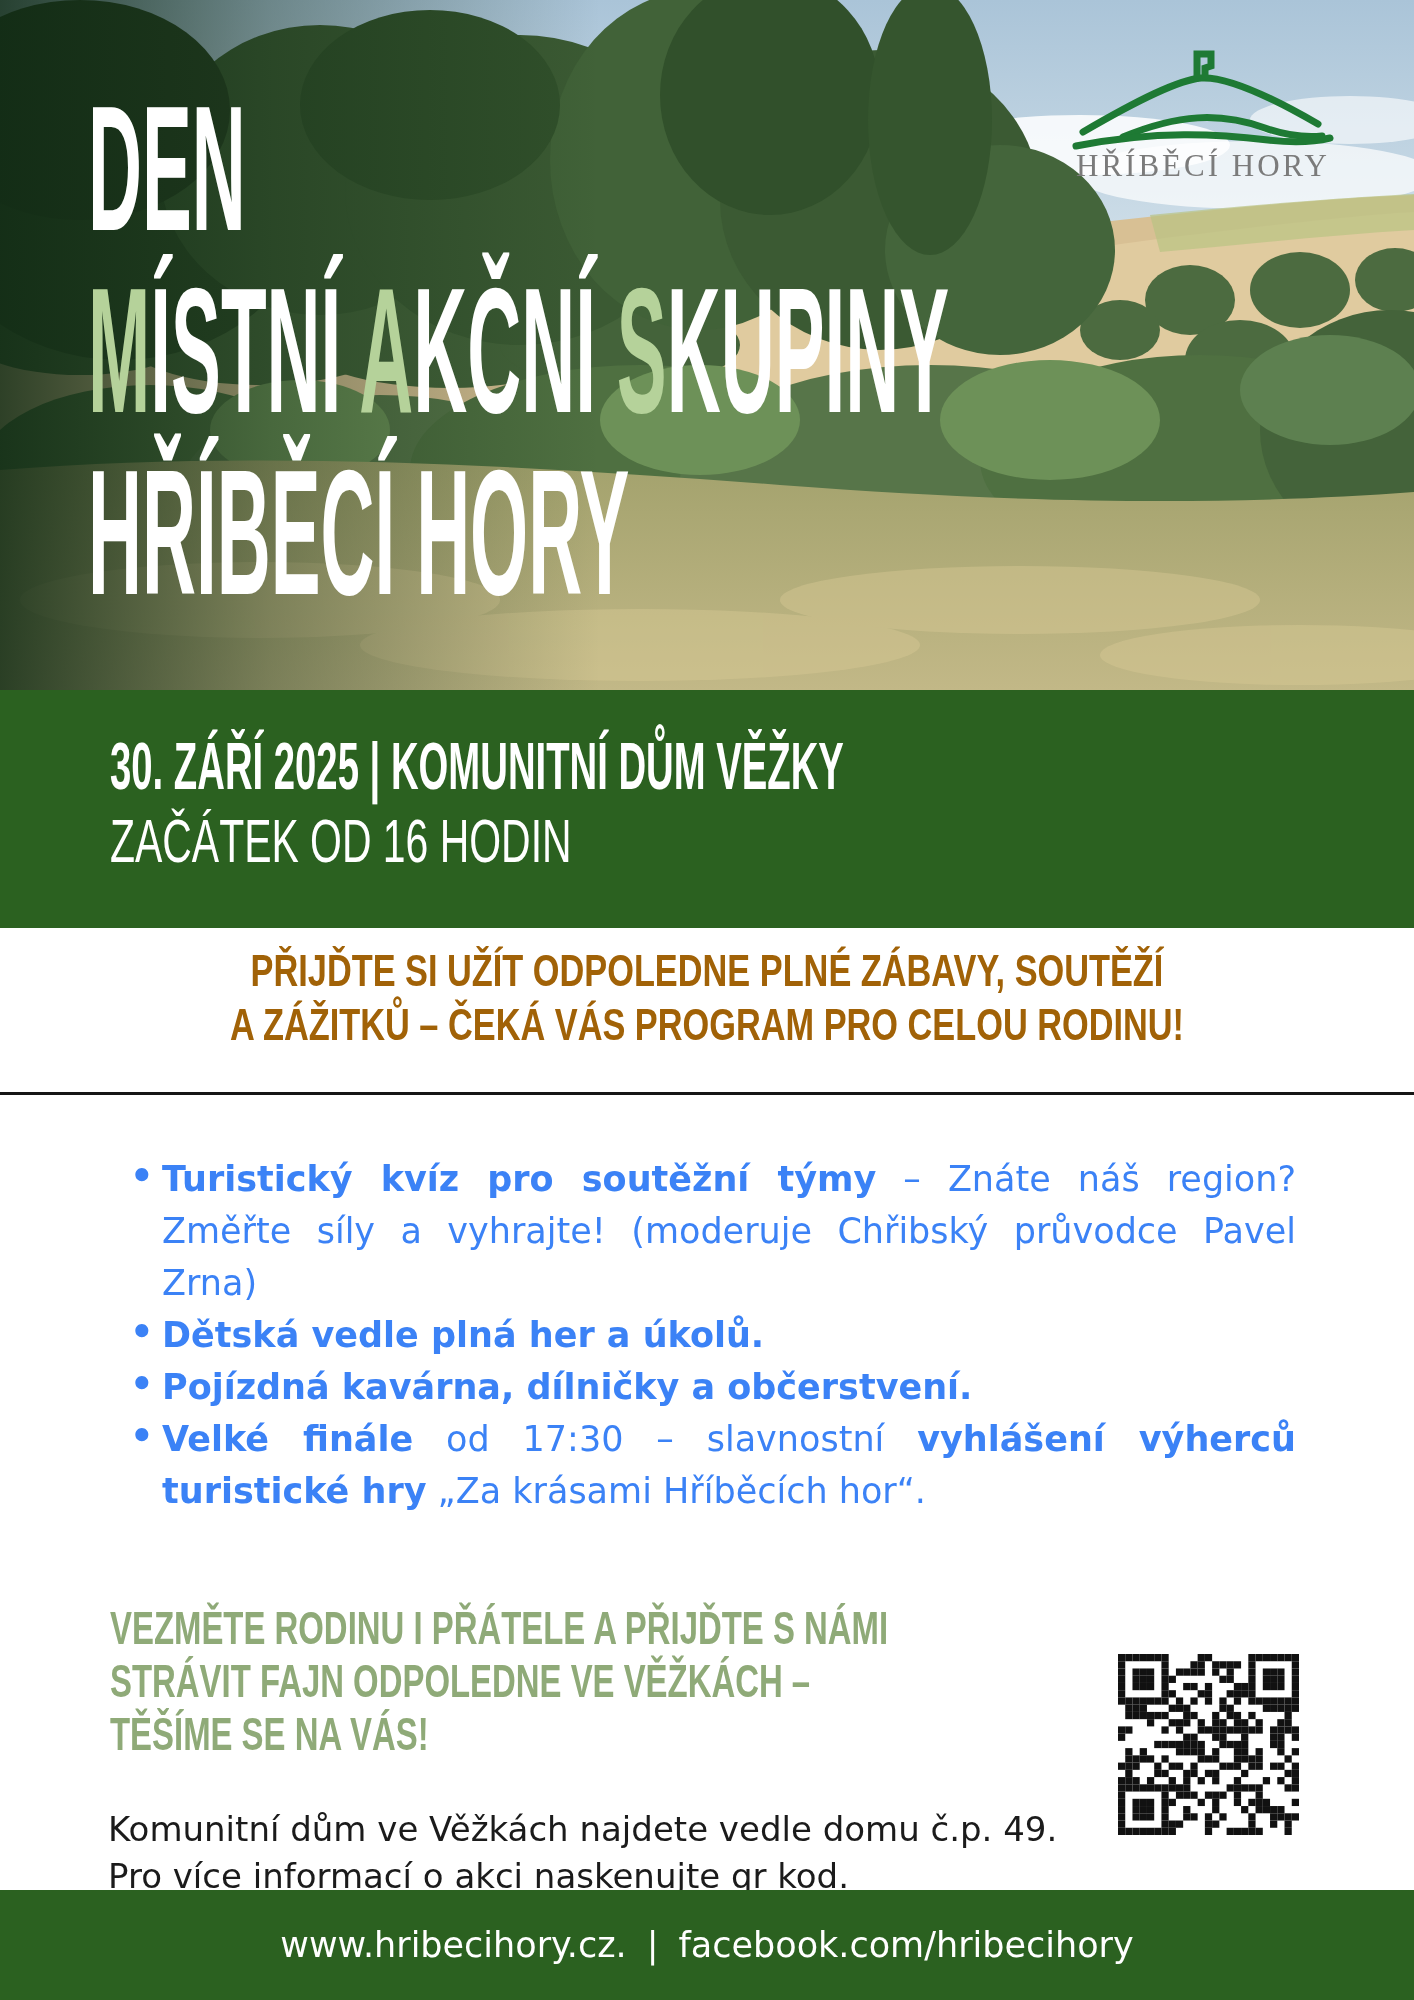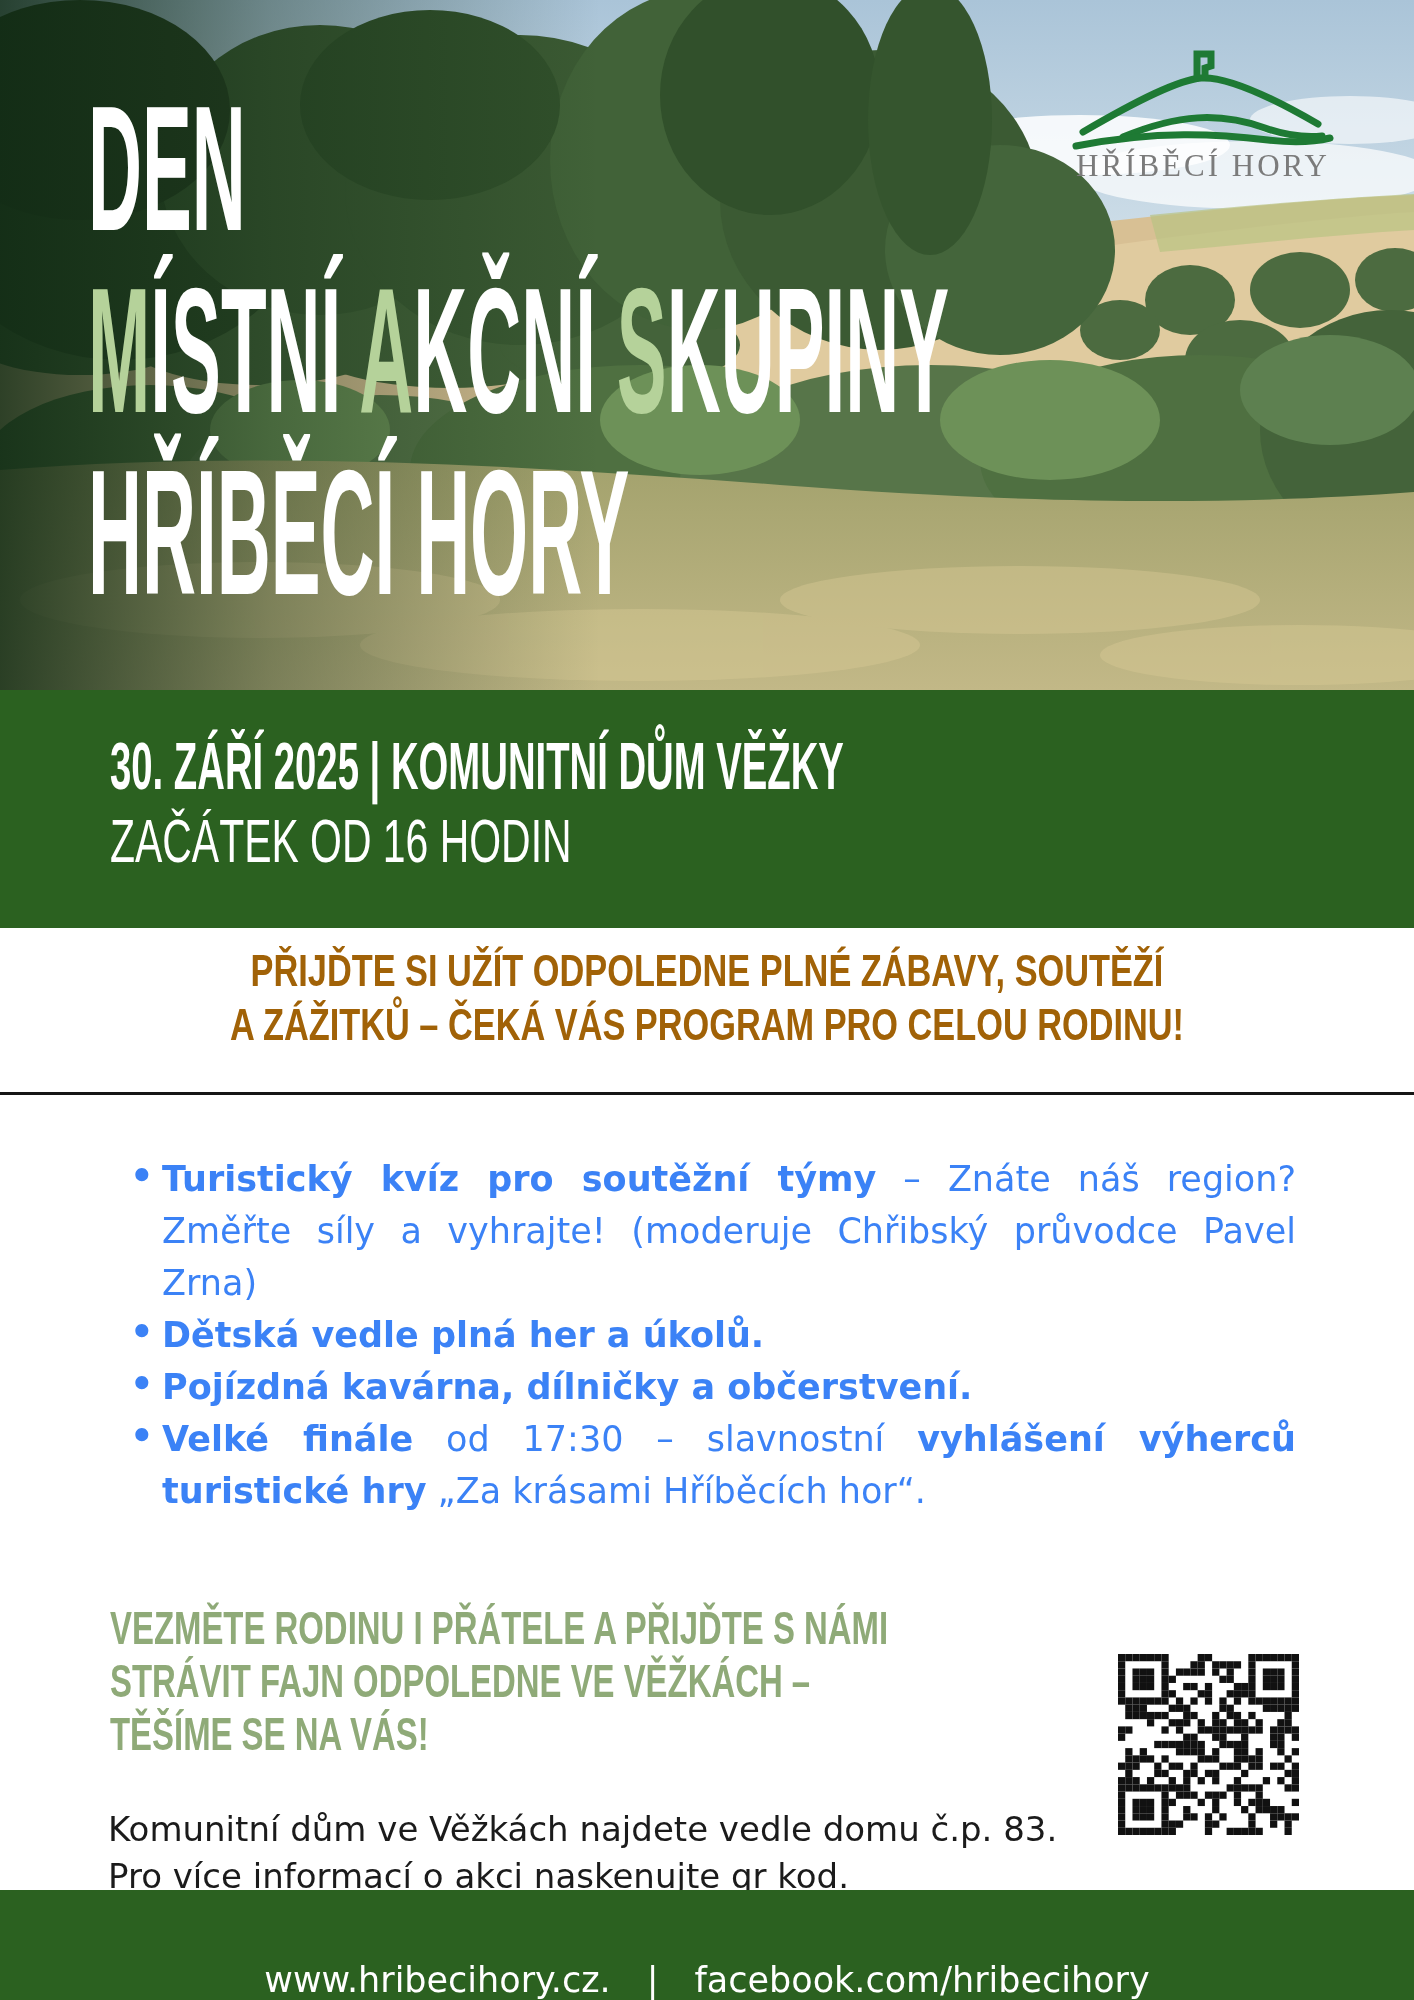--- a/index.html
+++ b/index.html
@@ -49,21 +49,21 @@
             line-height:53px;transform:scaleX(0.70);transform-origin:0 50%;white-space:nowrap;}
 
   
   .info{margin:46px 0 0 108px;color:#1b1b1b;font-size:34px;line-height:47px;}
 
   
   .qr{position:absolute;left:1118px;top:1654px;width:181px;height:181px;background:#fff;}
 
   
   .footer{position:absolute;left:0;bottom:0;width:100%;height:110px;background:#2b6120;
-          display:flex;align-items:flex-end;justify-content:center;gap:36px;color:#ffffff;
+          display:flex;align-items:center;justify-content:center;gap:20px;color:#ffffff;
           font-size:35px;font-weight:400;}
 </style>
 </head>
 <body>
 
 <div class="poster">
 
   <div class="hero">
     <svg class="hero-svg" viewBox="0 0 1414 690" preserveAspectRatio="none">
       <defs>
@@ -192,21 +192,21 @@
       <li><span class="b">Velké finále</span><span> od 17:30 – slavnostní </span><span class="b">vyhlášení výherců turistické hry</span><span> „Za krásami Hříběcích hor“.</span></li>
     </ul>
 
   <div class="cta">
     <div class="cta-line">VEZMĚTE RODINU I PŘÁTELE A PŘIJĎTE S NÁMI</div>
     <div class="cta-line">STRÁVIT FAJN ODPOLEDNE VE VĚŽKÁCH –</div>
     <div class="cta-line">TĚŠÍME SE NA VÁS!</div>
   </div>
 
   <div class="info">
-    <div>Komunitní dům ve Věžkách najdete vedle domu č.p. 83.</div>
+    <div>Komunitní dům ve Věžkách najdete vedle domu č.p. 49.</div>
     <div>Pro více informací o akci naskenujte qr kod.</div>
   </div>
 
   <div class="qr"><svg viewBox="0 0 181 181" width="181" height="181" fill="#111">
         <rect x="0.00" y="0.00" width="7.24" height="7.24"></rect>
         <rect x="7.24" y="0.00" width="7.24" height="7.24"></rect>
         <rect x="14.48" y="0.00" width="7.24" height="7.24"></rect>
         <rect x="21.72" y="0.00" width="7.24" height="7.24"></rect>
         <rect x="28.96" y="0.00" width="7.24" height="7.24"></rect>
         <rect x="36.20" y="0.00" width="7.24" height="7.24"></rect>

